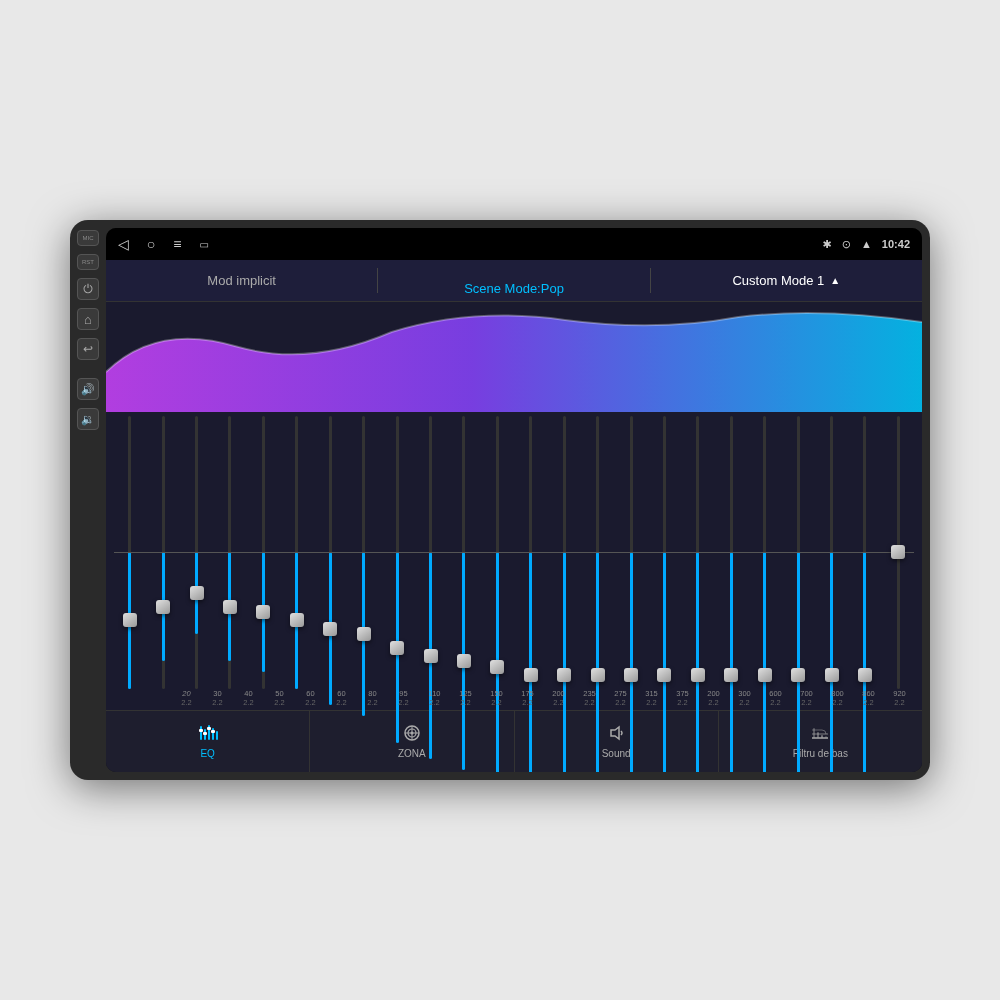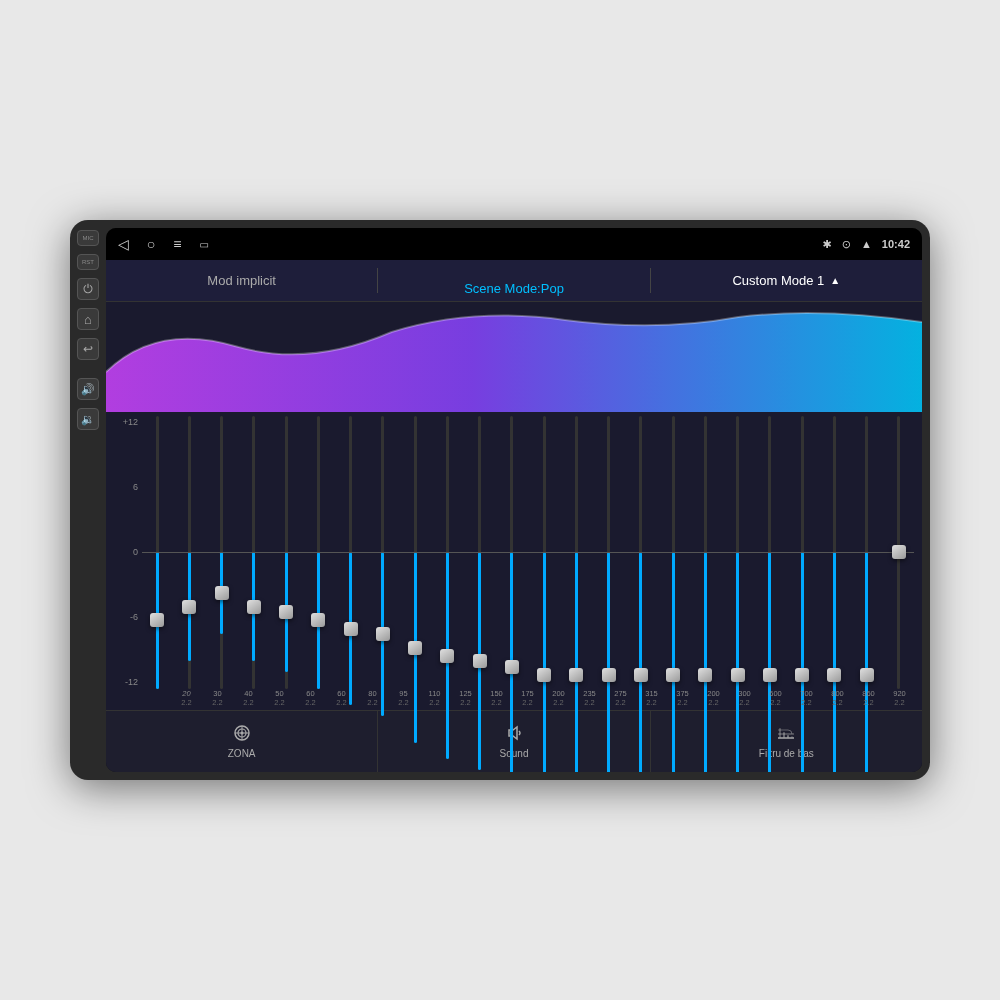--- a/index.html
+++ b/index.html
@@ -392,27 +392,20 @@
           </defs>
 
           <path d="M0,110 L0,70 Q50,20 130,45 Q200,65 280,30 Q360,5 450,18 Q540,30 620,15 Q700,5 800,20 L800,110 Z" fill="url(#vizGrad)" opacity="0.85"></path>
 
           <path d="M0,70 Q50,20 130,45 Q200,65 280,30 Q360,5 450,18 Q540,30 620,15 Q700,5 800,20" fill="none" stroke="rgba(255,255,255,0.3)" stroke-width="2"></path>
         </svg>
       </div>
 
       <div class="eq-sliders-area">
         <div class="sliders-wrapper">
-          <div class="db-scale">
-            <span>+12</span>
-            <span>6</span>
-            <span>0</span>
-            <span>-6</span>
-            <span>-12</span>
-          </div>
           <div class="sliders-track" id="sliders-track">
             <div class="zero-line"></div>
 
           <div class="slider-col">
                 <div class="slider-track-bg">
                   <div class="slider-fill" style="height: 50%; bottom: 0%;"></div>
                   <div class="slider-handle" style="top: 75%; transform: translateX(-50%) translateY(-50%);"></div>
                 </div>
               </div>
               <div class="slider-col">
@@ -652,20 +645,37 @@
               <span style="color: rgb(102, 102, 102);">2.2</span>
             </div>
             <div class="freq-label-col">
               <span style="color: rgb(136, 136, 136);">920</span>
               <span style="color: rgb(102, 102, 102);">2.2</span>
             </div>
           </div>
       </div>
 
       <div class="bottom-nav">
+        <div class="nav-item active">
+          <div class="nav-icon">
+            <svg width="22" height="18" viewBox="0 0 22 18" fill="none">
+              <rect x="3" y="2" width="2" height="14" rx="1" fill="#00bfff"></rect>
+              <rect x="7" y="5" width="2" height="11" rx="1" fill="#00bfff"></rect>
+              <rect x="11" y="1" width="2" height="15" rx="1" fill="#00bfff"></rect>
+              <rect x="15" y="4" width="2" height="12" rx="1" fill="#00bfff"></rect>
+              <rect x="19" y="7" width="2" height="9" rx="1" fill="#00bfff"></rect>
+
+              <rect x="2" y="5" width="4" height="3" rx="1" fill="#fff"></rect>
+              <rect x="6" y="8" width="4" height="3" rx="1" fill="#fff"></rect>
+              <rect x="10" y="3" width="4" height="3" rx="1" fill="#fff"></rect>
+              <rect x="14" y="6" width="4" height="3" rx="1" fill="#fff"></rect>
+            </svg>
+          </div>
+          <div class="nav-label">EQ</div>
+        </div>
         <div class="nav-item">
           <div class="nav-icon" style="color:#aaa;">
             <svg width="22" height="18" viewBox="0 0 22 18" fill="none">
               <circle cx="11" cy="9" r="7" stroke="#aaa" stroke-width="1.5" fill="none"></circle>
               <circle cx="11" cy="9" r="4" stroke="#aaa" stroke-width="1.2" fill="none"></circle>
               <circle cx="11" cy="9" r="1.5" fill="#aaa"></circle>
               <line x1="11" y1="2" x2="11" y2="16" stroke="#aaa" stroke-width="1"></line>
               <line x1="4" y1="9" x2="18" y2="9" stroke="#aaa" stroke-width="1"></line>
             </svg>
           </div>

